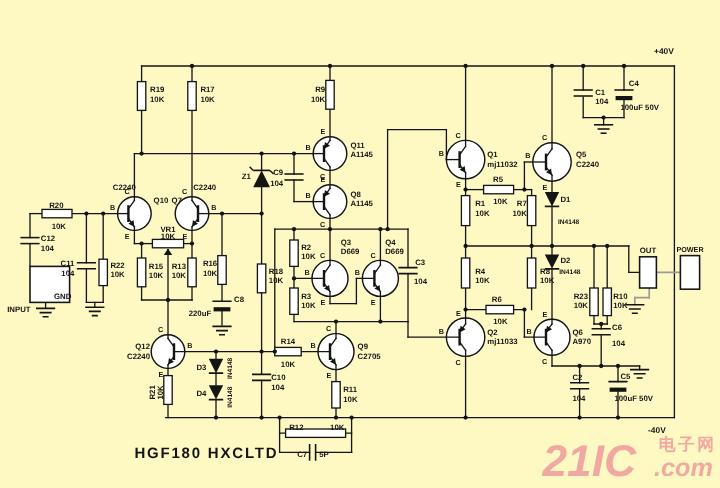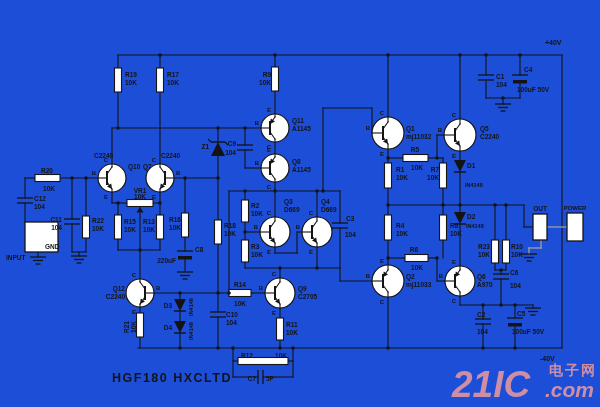--- a/index.html
+++ b/index.html
@@ -1,16 +1,16 @@
 <!DOCTYPE html>
 <html><head>
 <meta charset="utf-8">
 <style>
   html,body{margin:0;padding:0;background:#fff;}
-  #stage{position:relative;width:600px;height:407px;background:#1d4ed8;outline:1px solid #d8d8d8;overflow:hidden;}
+  #stage{position:relative;width:600px;height:407px;background:#fef9c3;outline:1px solid #d8d8d8;overflow:hidden;}
   svg{position:absolute;left:0;top:0;}
   text{font-family:"Liberation Sans","DejaVu Sans",sans-serif;}
 </style>
 </head>
 <body>
 
 <div id="stage">
   <svg id="cv" width="600" height="407" viewBox="0 0 600 407">
       <line x1="118" y1="55" x2="562" y2="55" stroke="#141414" stroke-width="1.1" stroke-linecap="square"></line>
       <line x1="562" y1="55" x2="562" y2="348" stroke="#141414" stroke-width="1.1" stroke-linecap="square"></line>

